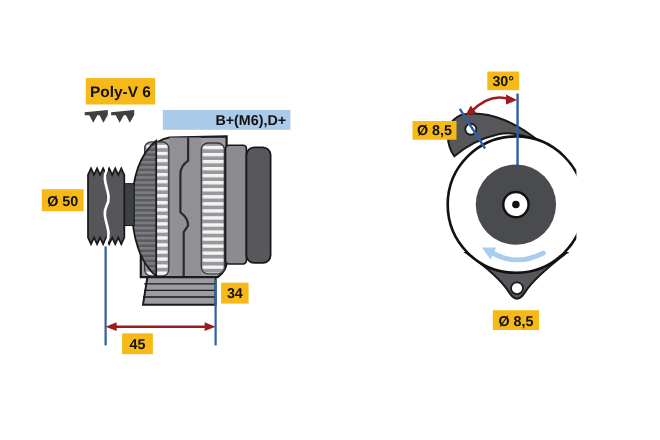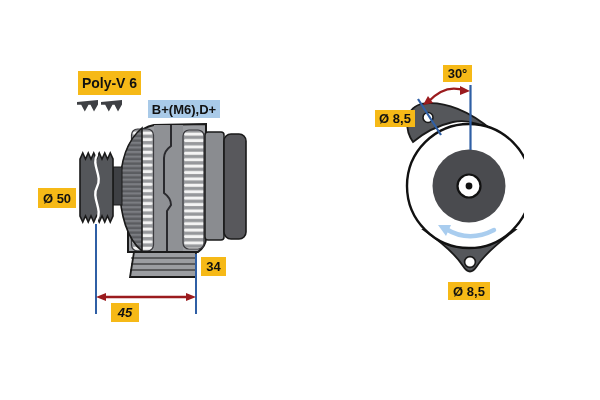--- a/index.html
+++ b/index.html
@@ -3,21 +3,21 @@
 <meta charset="utf-8">
 <style>
   html,body{margin:0;padding:0;}
   body{font-family:"Liberation Sans",sans-serif;}
   .canvas{position:relative;width:524px;height:400px;background:var(--page-bg,#fff);overflow:hidden;}
   .canvas svg{position:absolute;left:0;top:0;}
   .lbl{position:absolute;display:flex;align-items:center;justify-content:center;
        font-weight:bold;font-size:13px;color:var(--label-text,#111);
        font-family:"Liberation Sans",sans-serif;white-space:nowrap;line-height:1;}
   .lbl.yellow{background:var(--label-yellow,#F6B917);}
-  .lbl.blue{background:var(--label-blue,#A9CAE8);}
+  .lbl.blue{background:var(--label-blue,#A9CAE8);padding-left:44px;}
 </style>
 </head>
 <body>
 
 <div class="canvas">
 
   <svg width="600" height="400" viewBox="0 0 600 400">
     <defs>
       <pattern id="finsL" x="131.5" y="130" width="24" height="6.4" patternUnits="userSpaceOnUse">
         <rect x="0.6" y="1.2" width="21" height="3.8" rx="1.9" style="fill:var(--fin-slat,#F4F4F4);stroke:#77797d;stroke-width:0.5"></rect>
@@ -109,25 +109,25 @@
         <path d="M494,230 Q469,243 446,229" style="fill:none;stroke:var(--rotation-blue,#A9CDEF);stroke-width:4.4;stroke-linecap:round"></path>
         <polygon points="438,225 451,225 446,236" style="fill:var(--rotation-blue,#A9CDEF)"></polygon>
       </g>
     </g>
   </svg>
 
   <div class="lbl yellow" style="left:78px;top:71px;width:63px;height:24px;font-size:14px;">Poly-V 6</div>
 
   <div class="lbl blue" style="left:148px;top:100px;width:72px;height:18px;font-size:13px;">B+(M6),D+</div>
 
-  <div class="lbl yellow" style="left:38px;top:188px;width:38px;height:20px;">Ø 50</div>
+  <div class="lbl yellow" style="left:38px;top:172px;width:38px;height:20px;">Ø 50</div>
 
   <div class="lbl yellow" style="left:201px;top:257px;width:25px;height:19px;">34</div>
 
-  <div class="lbl yellow" style="left:111px;top:303px;width:28px;height:19px;font-style:italic;">45</div>
+  <div class="lbl yellow" style="left:111px;top:303px;width:28px;height:19px;">45</div>
 
   <div class="lbl yellow" style="left:443px;top:65px;width:29px;height:17px;">30°</div>
 
   <div class="lbl yellow" style="left:375px;top:110px;width:40px;height:17px;">Ø 8,5</div>
 
   <div class="lbl yellow" style="left:448px;top:282px;width:42px;height:18px;">Ø 8,5</div>
 
 </div>
 
 </body></html>

